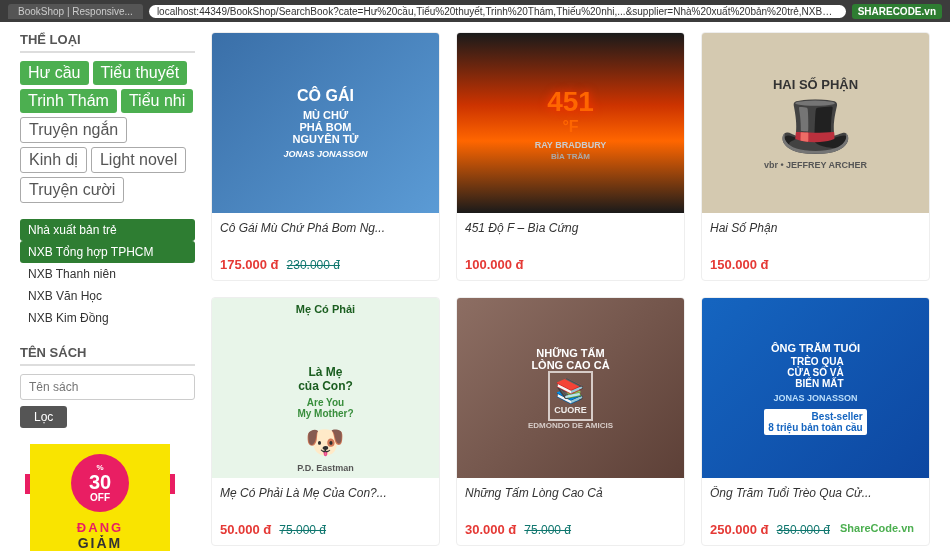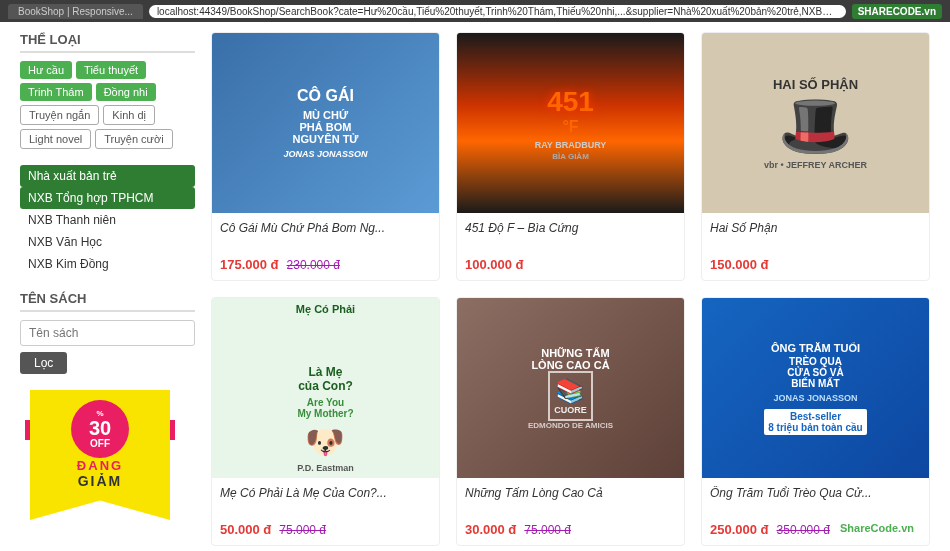--- a/index.html
+++ b/index.html
@@ -74,21 +74,21 @@
     .filter-tags {
       display: flex;
       flex-wrap: wrap;
       gap: 4px;
       margin-bottom: 6px;
     }
 
     .tag {
       padding: 3px 8px;
       border-radius: 3px;
-      font-size: 11px;
+      font-size: 16px;
       cursor: pointer;
     }
     .tag-green { background: #4caf50; color: #fff; }
     .tag-outline { background: #fff; border: 1px solid #aaa; color: #555; }
 
     .publisher-item {
       padding: 4px 8px;
       font-size: 12px;
       cursor: pointer;
       color: #333;
@@ -178,21 +178,21 @@
       display: flex;
       gap: 8px;
       align-items: center;
     }
     .price-sale {
       color: #e53935;
       font-weight: bold;
       font-size: 13px;
     }
     .price-original {
-      color: #a21caf;
+      color: #0f766e;
       text-decoration: line-through;
       font-size: 12px;
     }
 
     .watermark {
       position: absolute;
       bottom: 10px;
       right: 10px;
       background: rgba(255,255,255,0.7);
       color: #4caf50;
@@ -218,21 +218,21 @@
   <div class="main-content">
 
     <div class="sidebar">
 
       <div class="sidebar-section">
         <div class="sidebar-title">THỂ LOẠI</div>
         <div class="filter-tags">
           <span class="tag tag-green">Hư cầu</span>
           <span class="tag tag-green">Tiểu thuyết</span>
           <span class="tag tag-green">Trinh Thám</span>
-          <span class="tag tag-green">Đồng nhi</span>
+          <span class="tag tag-green">Tiểu nhi</span>
           <span class="tag tag-outline">Truyện ngắn</span>
           <span class="tag tag-outline">Kinh dị</span>
           <span class="tag tag-outline">Light novel</span>
           <span class="tag tag-outline">Truyện cười</span>
         </div>
       </div>
 
       <div class="sidebar-section">
         <div class="publisher-item active">Nhà xuất bản trẻ</div>
         <div class="publisher-item active">NXB Tổng hợp TPHCM</div>
@@ -249,21 +249,21 @@
 
       <div style="position:relative; width:160px; margin-top:8px;">
         <div style="position:relative; width:160px; height:50px;">
 
           <div style="background:#f9e400; width:140px; height:130px; clip-path: polygon(0 0,100% 0,100% 100%,50% 85%,0 100%); display:flex; flex-direction:column; align-items:center; padding-top:8px; margin-left:10px;">
             <div style="background:#e91e63; border-radius:50%; width:58px; height:58px; display:flex; flex-direction:column; align-items:center; justify-content:center; color:#fff; font-weight:900; margin-top:2px;">
               <span style="font-size:8px;">%</span>
               <span style="font-size:20px; line-height:1;">30</span>
               <span style="font-size:10px; font-weight:bold;">OFF</span>
             </div>
-            <div style="margin-top:0; display:flex; flex-direction:column; align-items:center;">
+            <div style="margin-top:8px; display:flex; flex-direction:column; align-items:center;">
               <span style="font-size:13px; font-weight:900; color:#e91e63; letter-spacing:2px;">ĐANG</span>
               <span style="font-size:14px; font-weight:900; color:#333; letter-spacing:2px;">GIẢM</span>
             </div>
           </div>
         </div>
         <div style="background:#e91e63; color:#fff; font-weight:bold; font-size:11px; padding:4px 0; text-align:center; margin-top:-20px; width:150px; margin-left:5px;">SALE OFF</div>
       </div>
 
     </div>
 
@@ -287,21 +287,21 @@
               </div>
             </div>
           </div>
 
           <div class="product-card">
             <div class="product-img-wrap">
               <div class="book-cover" style="background: linear-gradient(to bottom, #1a1a1a 0%, #cc3300 40%, #ff6600 60%, #1a1a1a 100%); color:#fff; text-align:center; padding:8px;">
                 <div style="font-size:28px; font-weight:900; color:#ff6600; text-shadow: 0 0 10px #ff3300;">451</div>
                 <div style="font-size:16px; font-weight:900; color:#ff6600;">°F</div>
                 <div style="font-size:9px; margin-top:4px; color:#ccc;">RAY BRADBURY</div>
-                <div style="font-size:8px; color:#aaa; margin-top:2px;">BÌA GIẢM</div>
+                <div style="font-size:8px; color:#aaa; margin-top:2px;">BÌA TRĂM</div>
               </div>
             </div>
             <div class="product-info">
               <div class="product-name">451 Độ F – Bìa Cứng</div>
               <div class="price-row">
                 <span class="price-sale">100.000 đ</span>
               </div>
             </div>
           </div>
 
@@ -336,40 +336,40 @@
               <div class="price-row">
                 <span class="price-sale">50.000 đ</span>
                 <span class="price-original">75.000 đ</span>
               </div>
             </div>
           </div>
 
           <div class="product-card">
             <div class="product-img-wrap">
               <div class="book-cover" style="background: linear-gradient(135deg, #8d6e63, #5d4037); color:#fff; text-align:center; padding:8px;">
-                <div style="font-size:11px; font-weight:bold; margin-bottom:0;text-align:right;">NHỮNG TẤM<br>LÒNG CAO CẢ</div>
+                <div style="font-size:11px; font-weight:bold; margin-bottom:0;">NHỮNG TẤM<br>LÒNG CAO CẢ</div>
                 <div style="border:2px solid #d7ccc8; padding:4px; font-size:9px; color:#efebe9;">
                   <div style="font-size:24px;">📚</div>
                   <div>CUORE</div>
                 </div>
                 <div style="font-size:8px; color:#d7ccc8;">EDMONDO DE AMICIS</div>
               </div>
             </div>
             <div class="product-info">
               <div class="product-name">Những Tấm Lòng Cao Cả</div>
               <div class="price-row">
                 <span class="price-sale">30.000 đ</span>
                 <span class="price-original">75.000 đ</span>
               </div>
             </div>
           </div>
 
           <div class="product-card">
             <div class="product-img-wrap">
-              <div class="book-cover" style="background: linear-gradient(135deg,#1565c0,#0d47a1); color:#fff; text-align:center; padding:24px; font-size:9px;">
+              <div class="book-cover" style="background: linear-gradient(135deg,#1565c0,#0d47a1); color:#fff; text-align:right; padding:24px; font-size:9px;">
                 <div style="font-size:11px; font-weight:bold; margin-bottom:2px;">ÔNG TRĂM TUỔI</div>
                 <div style="font-size:10px;">TRÈO QUA<br>CỬA SỔ VÀ<br>BIẾN MẤT</div>
                 <div style="font-size:9px; color:#bbdefb; margin:4px 0;">JONAS JONASSON</div>
                 <div style="font-size:10px; background:#fff; color:#1565c0; padding:2px 4px; border-radius:2px; display:inline-block; margin-top:2px;">Best-seller<br>8 triệu bản toàn cầu</div>
               </div>
             </div>
             <div class="product-info">
               <div class="product-name">Ông Trăm Tuổi Trèo Qua Cử...</div>
               <div class="price-row">
                 <span class="price-sale">250.000 đ</span>

